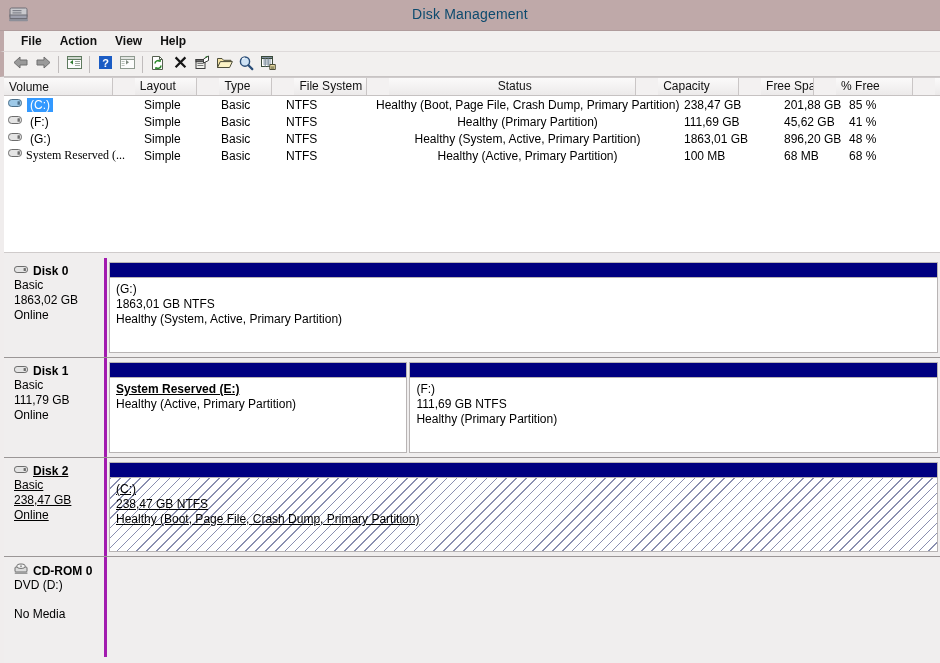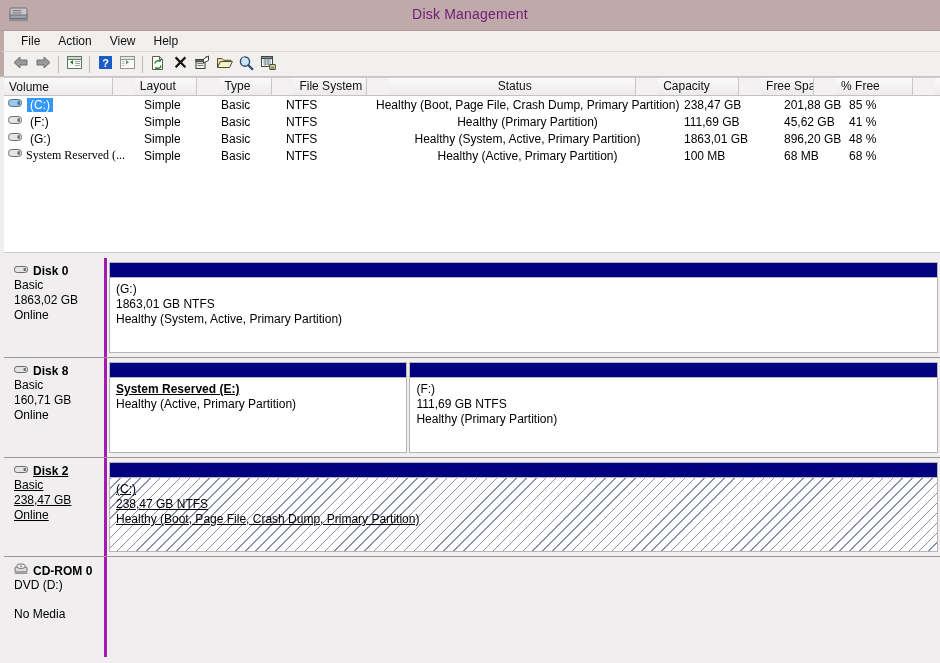--- a/index.html
+++ b/index.html
@@ -13,30 +13,30 @@
   
   .titlebar{
     height:30px;background:#bfa9a9;position:relative;
     border-bottom:1px solid #b09c9c;
   }
   .titlebar .app-icon{
     position:absolute;left:8px;top:4px;width:22px;height:20px;
   }
   .titlebar .title{
     position:absolute;left:0;right:0;top:6px;text-align:center;
-    font-size:14px;color:#701a75;letter-spacing:.2px;
+    font-size:14px;color:#0c4a6e;letter-spacing:.2px;
   }
 
   
   .menubar{
     height:21px;background:#f2f0ef;border-bottom:1px solid #dedada;
     display:flex;align-items:center;padding-left:8px;
     border-left:4px solid #bfa9a9;box-sizing:border-box;
   }
-  .menubar .mi{padding:2px 9px;font-size:12px;color:#111;cursor:default;}
+  .menubar .mi{padding:2px 9px;font-size:12px;color:#111;cursor:default;font-weight:bold;}
 
   
   .toolbar{
     height:25px;background:#f2f0ef;border-bottom:1px solid #c8c4c4;
     display:flex;align-items:center;padding-left:6px;
     border-left:4px solid #bfa9a9;box-sizing:border-box;
   }
   .tb-btn{width:22px;height:21px;display:flex;align-items:center;justify-content:center;cursor:default;}
   .tb-sep{width:1px;height:17px;background:#c0bcbc;margin:0 4px;}
 
@@ -380,24 +380,24 @@
 
     <div class="diskrow" style="height:99px;">
       <div class="diskinfo">
         <div class="dtitle">
           <span>
             <svg width="15" height="10" viewBox="0 0 15 10">
               <rect x="0.5" y="1.5" width="13" height="6" rx="2.6" fill="#e4e4e4" stroke="#6d6d6d" stroke-width="1"></rect>
               <rect x="9.6" y="3" width="2.3" height="3" rx="0.5" fill="#6d6d6d"></rect>
             </svg>
           </span>
-          <span>Disk 8</span>
+          <span>Disk 1</span>
         </div>
         <div class="dline">Basic</div>
-        <div class="dline">160,71 GB</div>
+        <div class="dline">111,79 GB</div>
         <div class="dline">Online</div>
       </div>
       <div class="diskarea">
         <div class="partrow">
           <div class="part" style="flex:0 0 36%;">
             <div class="pbar"></div>
             <div class="pbody">
               <div class="pline b">System Reserved  (E:)</div>
               <div class="pline">Healthy (Active, Primary Partition)</div>
             </div>

